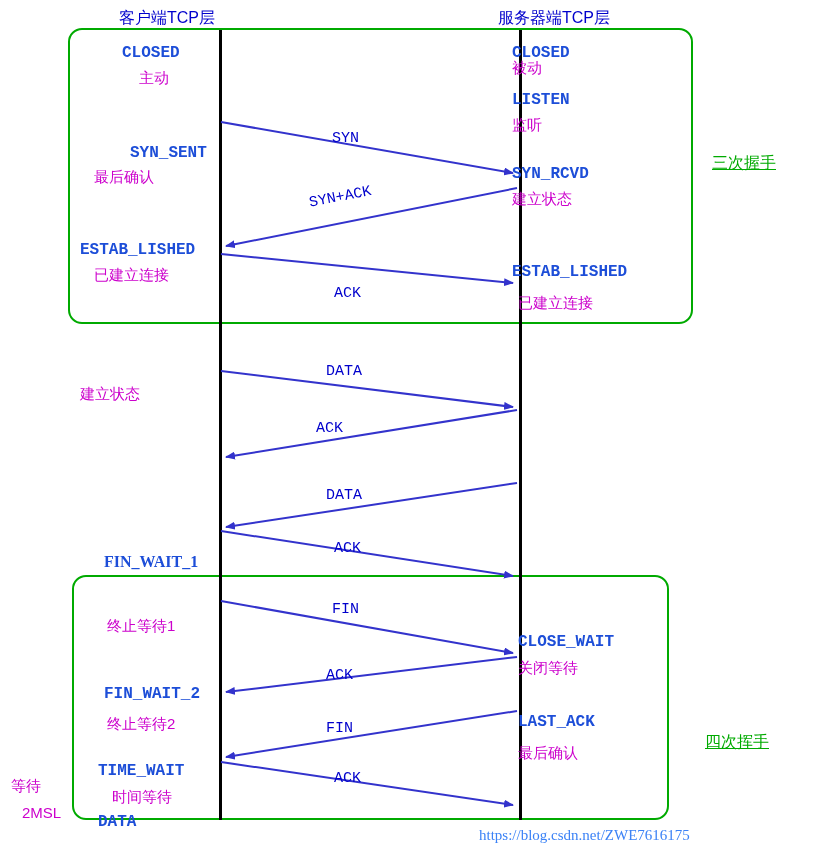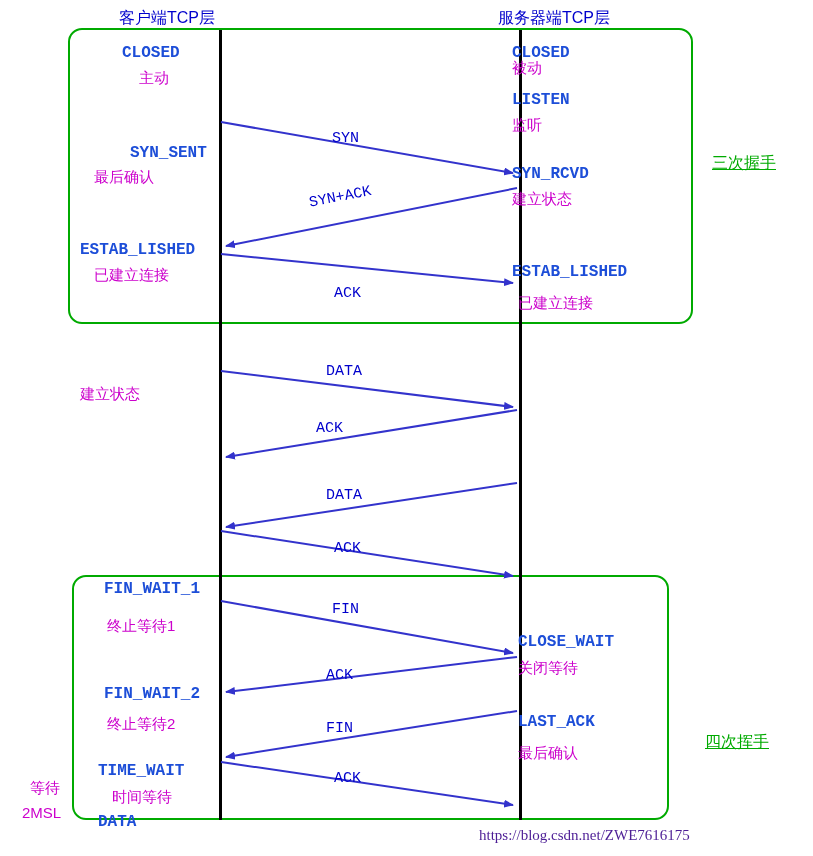--- a/index.html
+++ b/index.html
@@ -48,21 +48,21 @@
     text-decoration: underline;
   }
   .side {
     font-family: "Liberation Sans", sans-serif;
     font-size: 15px;
     color: #cc00cc;
   }
   .watermark {
     font-family: "Liberation Serif", serif;
     font-size: 15px;
-    color: #4c1d95;
+    color: #3b82f6;
   }
   .vline {
     position: absolute;
     width: 3px;
     background: #000000;
   }
   .box {
     position: absolute;
     border: 2px solid #00aa00;
     border-radius: 14px;
@@ -88,33 +88,33 @@
   <div class="vline" style="left:219px; top:30px; height:790px;"></div>
   <div class="vline" style="left:519px; top:30px; height:790px;"></div>
 
   <div class="lbl hdr" style="left:119px; top:10px;">客户端TCP层</div>
   <div class="lbl hdr" style="left:498px; top:10px;">服务器端TCP层</div>
 
   <div class="lbl note" style="left:712px; top:155px;">三次握手</div>
   <div class="lbl note" style="left:705px; top:734px;text-align:center;">四次挥手</div>
 
   <div class="lbl cn" style="left:80px; top:386px;">建立状态</div>
-  <div class="lbl side" style="left:30px; top:780px;">等待</div>
+  <div class="lbl side" style="left:11px; top:780px;font-family:Liberation Mono, monospace;">等待</div>
   <div class="lbl side" style="left:22px; top:805px;text-align:right;">2MSL</div>
 
   <div class="lbl state" style="left:122px; top:45px;">CLOSED</div>
   <div class="lbl cn" style="left:139px; top:70px;">主动</div>
 
   <div class="lbl state" style="left:130px; top:145px;">SYN_SENT</div>
   <div class="lbl cn" style="left:94px; top:169px;">最后确认</div>
 
   <div class="lbl state" style="left:80px; top:242px;">ESTAB_LISHED</div>
   <div class="lbl cn" style="left:94px; top:267px;">已建立连接</div>
 
-  <div class="lbl state" style="left:104px; top:581px;">FIN_WAIT_1</div>
+  <div class="lbl state" style="left:104px; top:554px;font-family:Liberation Serif, serif;">FIN_WAIT_1</div>
   <div class="lbl cn" style="left:107px; top:618px;">终止等待1</div>
 
   <div class="lbl state" style="left:104px; top:686px;">FIN_WAIT_2</div>
   <div class="lbl cn" style="left:107px; top:716px;">终止等待2</div>
 
   <div class="lbl state" style="left:98px; top:763px;">TIME_WAIT</div>
   <div class="lbl cn" style="left:112px; top:789px;">时间等待</div>
   <div class="lbl state" style="left:98px; top:814px;">DATA</div>
 
   <div class="lbl state" style="left:512px; top:45px;">CLOSED</div>

